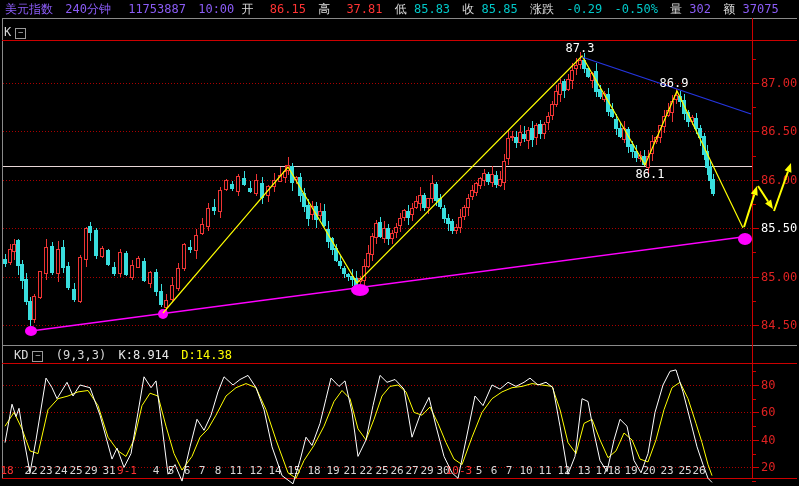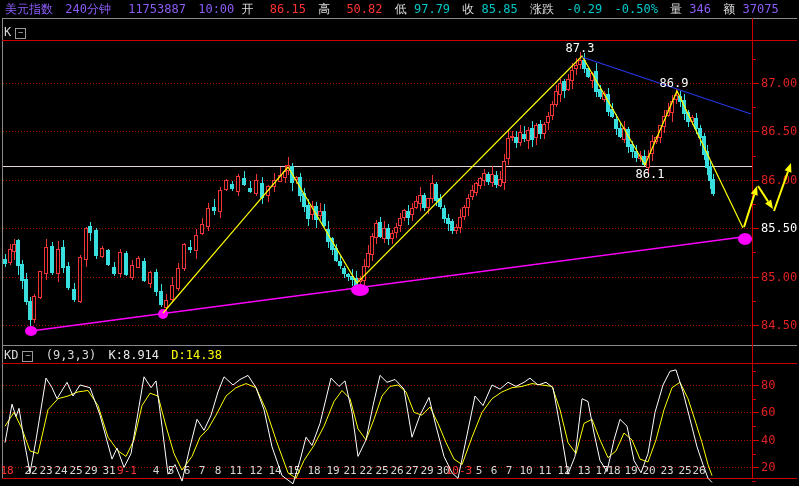--- a/index.html
+++ b/index.html
@@ -4,49 +4,49 @@
 <style>
   html,body{margin:0;padding:0;background:#000;}
   #screen{position:relative;width:799px;height:486px;background:#000;overflow:hidden;
           font-family:"DejaVu Sans Mono",monospace;font-size:12px;}
   #header{position:absolute;left:5px;top:1px;height:16px;white-space:nowrap;color:#e8e8e8;}
   #header span{margin-right:0px;}
   .w{color:#8b5cf6;} .lab{color:#dcdcdc;} .red{color:#ff3434;margin-left:9px;} .cyan{color:#00c8c8;}
   .sep{display:inline-block;width:10px;}
   .sepS{display:inline-block;width:5px;}
   #k-panel-label{position:absolute;left:4px;top:26px;color:#d8d8d8;height:12px;line-height:12px;}
-  #kd-panel-label{position:absolute;left:4px;top:349px;color:#d8d8d8;height:12px;line-height:12px;white-space:nowrap;}
+  #kd-panel-label{position:absolute;left:4px;top:349px;color:#d8d8d8;height:12px;line-height:12px;white-space:nowrap;padding-left:10px;}
   .collapse-box{display:inline-block;width:9px;height:9px;border:1px solid #9a9a9a;color:#bbb;
                 font-size:9px;line-height:7px;text-align:center;vertical-align:1px;margin-left:4px;cursor:pointer;}
   .kd-k{color:#e8e8e8;} .kd-d{color:#ffff00;}
   svg{position:absolute;left:0;top:0;}
 </style>
 </head>
 <body>
 
 <div id="screen">
 
   <div id="header">
     <span class="w">美元指数</span><span class="sepS"></span>
     <span class="w">240分钟</span><span class="sep"></span>
     <span class="w">11753887</span><span class="sepS"></span>
     <span class="w">10:00</span>
     <span class="lab">开</span>
     <span class="red">86.15</span><span class="sepS"></span>
     <span class="lab">高</span>
-    <span class="red">50.82</span><span class="sepS"></span>
+    <span class="red">37.81</span><span class="sepS"></span>
     <span class="lab">低</span>
-    <span class="cyan">97.79</span><span class="sepS"></span>
+    <span class="cyan">85.83</span><span class="sepS"></span>
     <span class="lab">收</span>
     <span class="cyan">85.85</span><span class="sepS"></span>
     <span class="lab">涨跌</span><span class="sepS"></span>
     <span class="cyan">-0.29</span><span class="sepS"></span>
     <span class="cyan">-0.50%</span><span class="sepS"></span>
     <span class="lab">量</span>
-    <span class="w">346</span><span class="sepS"></span>
+    <span class="w">302</span><span class="sepS"></span>
     <span class="lab">额</span>
     <span class="w">37075</span>
   </div>
 
   <div id="k-panel-label">
     <span>K</span><span class="collapse-box">−</span>
   </div>
 
   <div id="kd-panel-label">
     <span>KD</span><span class="collapse-box">−</span><span class="sepS"></span>

